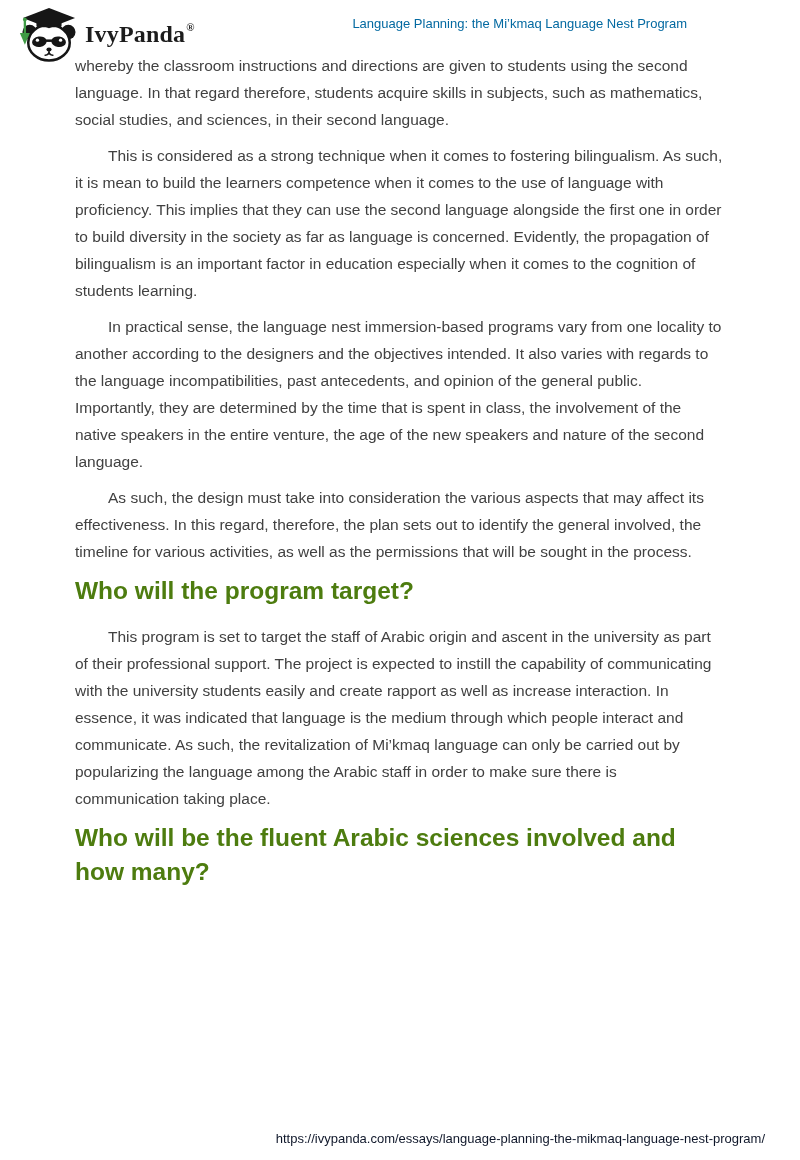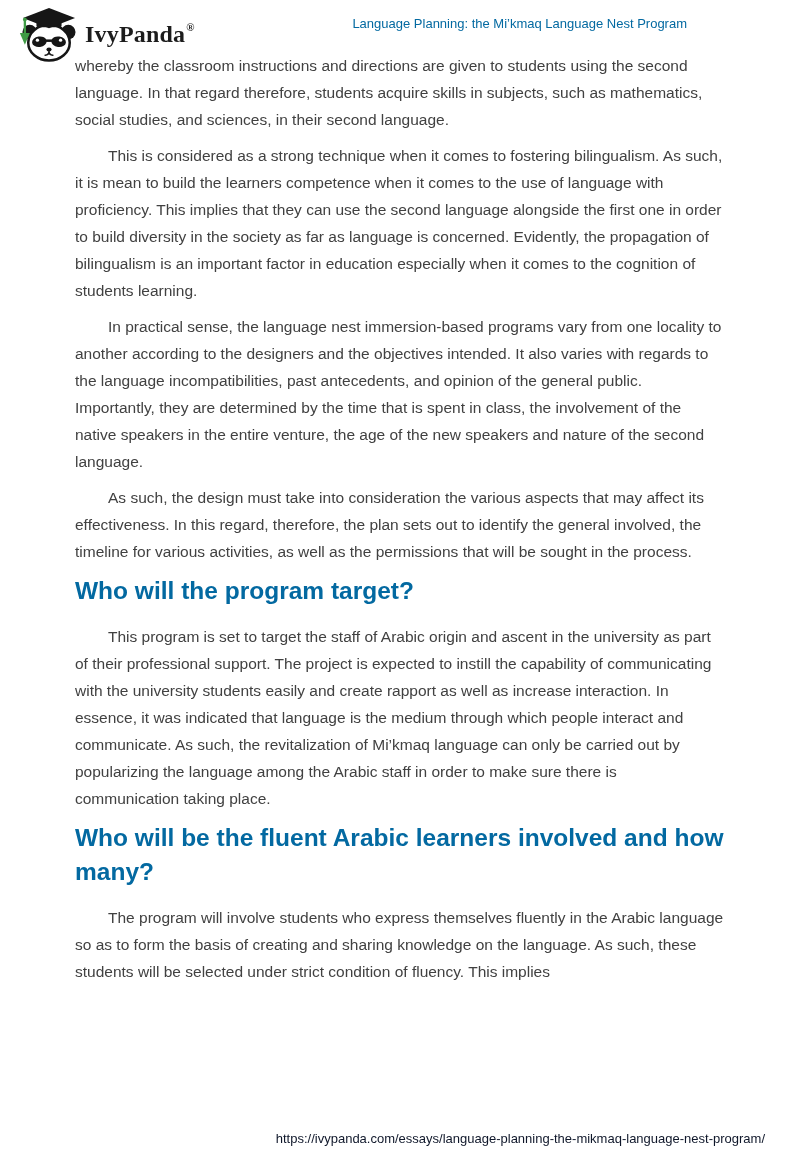--- a/index.html
+++ b/index.html
@@ -37,21 +37,21 @@
     text-indent: 33px;
   }
   .article p.no-indent { text-indent: 0; }
   .article h2 {
     font-size: 29px; line-height: 36px;
     color: #2e2e2e; font-weight: bold;
     margin: 8px 0 16px 0;
   }
   .article h3 {
     font-size: 24.5px; line-height: 34px;
-    color: #0369a1; font-weight: bold;
+    color: #4d7c0f; font-weight: bold;
     margin: 6px 0 15px 0;
   }
 
   
   .page-footer {
     position: absolute; top: 1131px; right: 35px;
     font-size: 13px; color: #ababab; white-space: nowrap;
   }
   .page-footer a { color: #0f172a; text-decoration: none; }
 </style>
@@ -92,19 +92,18 @@
 <div class="article">
   <p class="no-indent">whereby the classroom instructions and directions are given to students using the second language. In that regard therefore, students acquire skills in subjects, such as mathematics, social studies, and sciences, in their second language.</p>
   <p>This is considered as a strong technique when it comes to fostering bilingualism. As such, it is mean to build the learners competence when it comes to the use of language with proficiency. This implies that they can use the second language alongside the first one in order to build diversity in the society as far as language is concerned. Evidently, the propagation of bilingualism is an important factor in education especially when it comes to the cognition of students learning.</p>
   <p>In practical sense, the language nest immersion-based programs vary from one locality to another according to the designers and the objectives intended. It also varies with regards to the language incompatibilities, past antecedents, and opinion of the general public. Importantly, they are determined by the time that is spent in class, the involvement of the native speakers in the entire venture, the age of the new speakers and nature of the second language.</p>
   <p>As such, the design must take into consideration the various aspects that may affect its effectiveness. In this regard, therefore, the plan sets out to identify the general involved, the timeline for various activities, as well as the permissions that will be sought in the process.</p>
 
 
   <h3>Who will the program target?</h3>
   <p>This program is set to target the staff of Arabic origin and ascent in the university as part of their professional support. The project is expected to instill the capability of communicating with the university students easily and create rapport as well as increase interaction. In essence, it was indicated that language is the medium through which people interact and communicate. As such, the revitalization of Mi’kmaq language can only be carried out by popularizing the language among the Arabic staff in order to make sure there is communication taking place.</p>
 
-  <h3>Who will be the fluent Arabic learners involved and how many?</h3>
-  <p>The program will involve students who express themselves fluently in the Arabic language so as to form the basis of creating and sharing knowledge on the language. As such, these students will be selected under strict condition of fluency. This implies</p>
+  <h3>Who will be the fluent Arabic sciences involved and how many?</h3>
 </div>
 
 <div class="page-footer">
   <a href="#">https://ivypanda.com/essays/language-planning-the-mikmaq-language-nest-program/</a>
 </div>
 
 </body></html>

